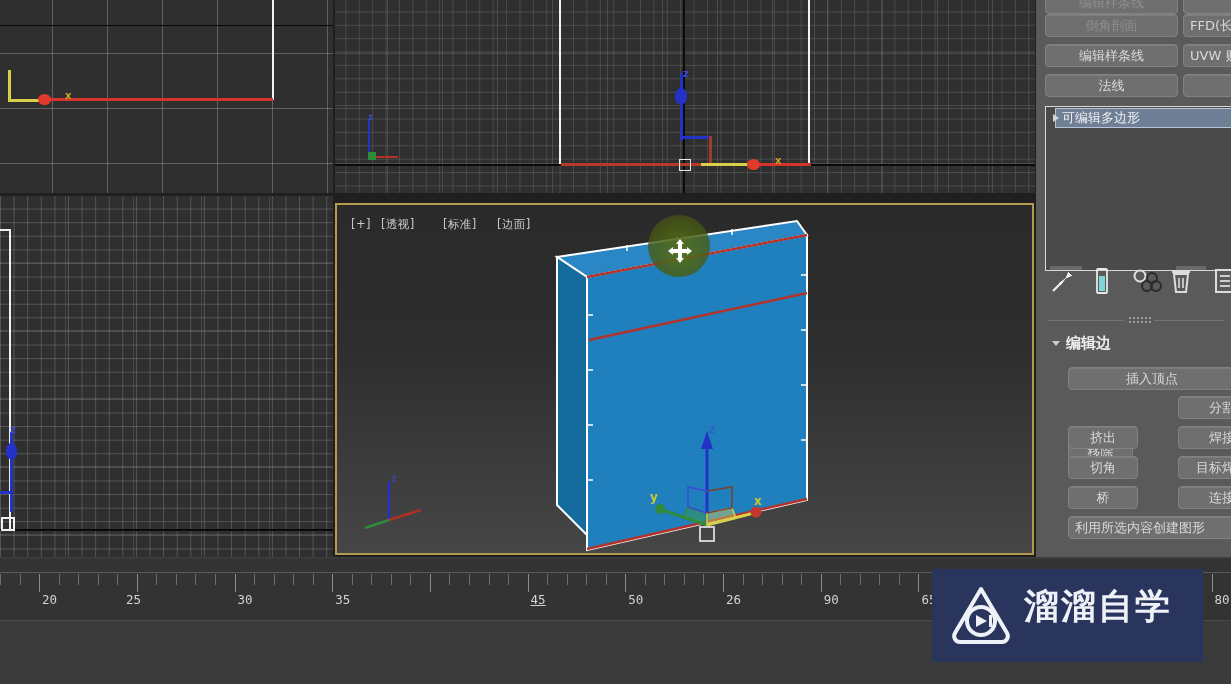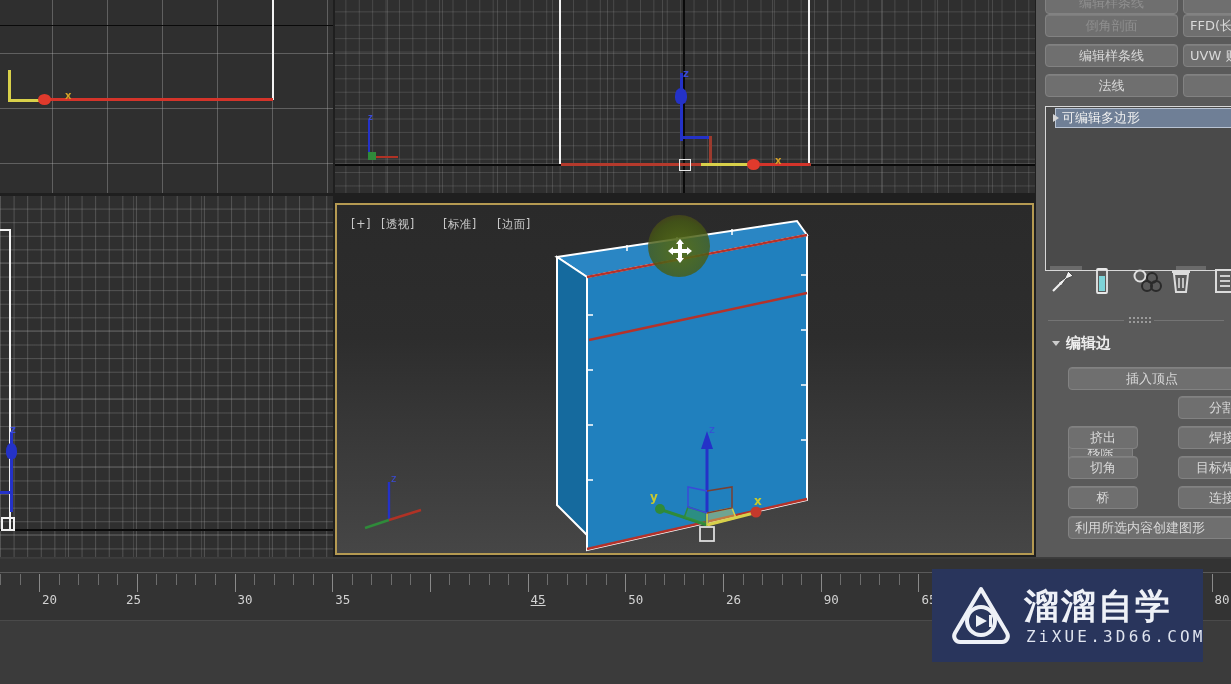--- a/index.html
+++ b/index.html
@@ -466,16 +466,15 @@
   </div>
 
   <div class="wm">
     <svg style="position:absolute;left:18px;top:16px;width:62px;height:62px;" viewBox="0 0 62 62">
       <path d="M31 4 L57 48 a6 6 0 0 1-5 9 H10 a6 6 0 0 1-5-9 Z" fill="none" stroke="#eef1f7" stroke-width="4" stroke-linejoin="round"></path>
       <circle cx="31" cy="36" r="14" fill="none" stroke="#eef1f7" stroke-width="4"></circle>
       <polygon points="26,30 37,36 26,42" fill="#eef1f7"></polygon>
       <rect x="39" y="30" width="3" height="12" fill="#eef1f7"></rect>
     </svg>
     <div class="wm-txt wm-cn">溜溜自学</div>
-    <div class="wm-txt wm-en">ZiXUE.3D66.COM</div>
   </div>
 
 </div>
 
 </body></html>

